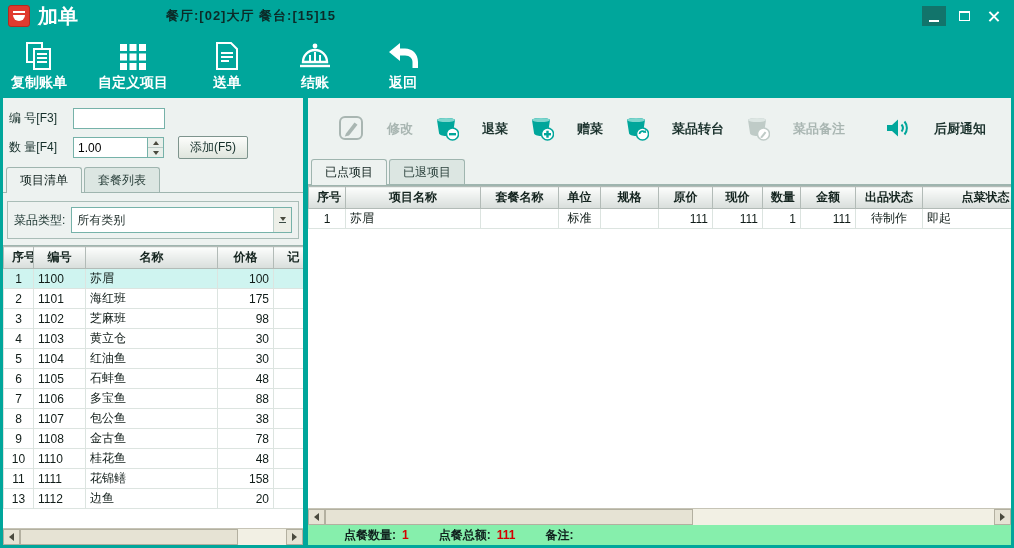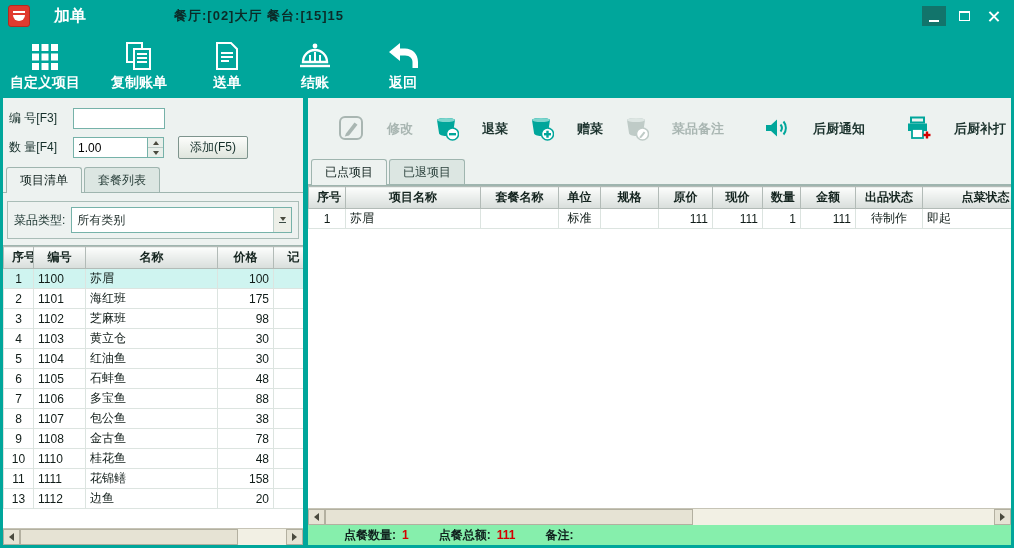--- a/index.html
+++ b/index.html
@@ -4,21 +4,21 @@
 <title>加单</title>
 <style>
   *{box-sizing:border-box;margin:0;padding:0}
   html,body{width:1014px;height:548px}
   body{font-family:"Liberation Sans","DejaVu Sans",sans-serif;font-size:12px;color:#1c2b28;overflow:hidden}
   .window{width:1014px;height:548px;background:#00A69B;display:flex;flex-direction:column}
 
   
   .titlebar{height:32px;flex:0 0 32px;display:flex;align-items:center;padding:0 8px;gap:8px}
   .app-icon{width:22px;height:22px;background:#E03A2F;border-radius:3px;display:flex;align-items:center;justify-content:center;border:1px solid #B52A20}
-  .title{color:#fff;font-weight:bold;font-size:16px;margin-left:16px}
+  .title{color:#fff;font-weight:bold;font-size:20px;margin-left:0}
   .subtitle{color:#0B2B28;font-weight:bold;font-size:13px;margin-left:80px;letter-spacing:1px}
   .win-controls{margin-left:auto;display:flex;gap:6px;align-items:center}
   .win-btn{width:24px;height:20px;display:flex;align-items:center;justify-content:center}
   .win-btn.min{background:#12746B}
   .min-glyph{width:10px;height:2px;background:#fff;margin-top:9px}
   .max-glyph{width:11px;height:10px;border:1px solid #fff;border-top:2px solid #fff}
   .x-glyph{position:relative;width:13px;height:13px}
   .x-glyph::before,.x-glyph::after{content:"";position:absolute;left:5.5px;top:0;width:2px;height:13px;background:#fff}
   .x-glyph::before{transform:rotate(45deg)}
   .x-glyph::after{transform:rotate(-45deg)}
@@ -114,48 +114,48 @@
       <div class="win-btn">
           <div class="max-glyph"></div>
         </div>
       <div class="win-btn">
           <div class="x-glyph"></div>
         </div>
     </div>
   </div>
 
   <div class="toolbar">
+    <div class="tb-btn">
+      <span class="tb-ico">
+        <svg width="30" height="30" viewBox="0 0 30 30">
+          <rect x="3" y="2" width="15" height="19" fill="none" stroke="#fff" stroke-width="2"></rect>
+          <rect x="10" y="8" width="16" height="20" fill="#00A69B" stroke="#fff" stroke-width="2"></rect>
+          <path d="M13 13h10M13 17h10M13 21h10" stroke="#fff" stroke-width="2"></path>
+        </svg>
+      </span>
+      <span>复制账单</span>
+    </div>
     <div class="tb-btn">
       <span class="tb-ico">
         <svg width="28" height="28" viewBox="0 0 28 28" fill="#fff">
           <rect x="1" y="1" width="7" height="7"></rect>
             <rect x="10.5" y="1" width="7" height="7"></rect>
             <rect x="20" y="1" width="7" height="7"></rect>
           <rect x="1" y="10.5" width="7" height="7"></rect>
             <rect x="10.5" y="10.5" width="7" height="7"></rect>
             <rect x="20" y="10.5" width="7" height="7"></rect>
           <rect x="1" y="20" width="7" height="7"></rect>
             <rect x="10.5" y="20" width="7" height="7"></rect>
             <rect x="20" y="20" width="7" height="7"></rect>
         </svg>
       </span>
       <span>自定义项目</span>
     </div>
     <div class="tb-btn">
       <span class="tb-ico">
-        <svg width="30" height="30" viewBox="0 0 30 30">
-          <rect x="3" y="2" width="15" height="19" fill="none" stroke="#fff" stroke-width="2"></rect>
-          <rect x="10" y="8" width="16" height="20" fill="#00A69B" stroke="#fff" stroke-width="2"></rect>
-          <path d="M13 13h10M13 17h10M13 21h10" stroke="#fff" stroke-width="2"></path>
-        </svg>
-      </span>
-      <span>复制账单</span>
-    </div>
-    <div class="tb-btn">
-      <span class="tb-ico">
         <svg width="26" height="30" viewBox="0 0 26 30">
           <path d="M3 2 h14 l6 6 v20 h-20 z" fill="none" stroke="#fff" stroke-width="2"></path>
           <path d="M7 12h12M7 16h12M7 20h8" stroke="#fff" stroke-width="2"></path>
         </svg>
       </span>
       <span>送单</span>
     </div>
     <div class="tb-btn">
       <span class="tb-ico">
         <svg width="34" height="30" viewBox="0 0 34 30">
@@ -365,20 +365,32 @@
           <span>
             <svg width="26" height="26" viewBox="0 0 26 26">
               <path d="M4 5 C4 3.9 8 3 13 3 C18 3 22 3.9 22 5 L20 18 C20 19.8 16.5 21 13 21 C9.5 21 6 19.8 6 18 Z" fill="#00A69B"></path>
               <ellipse cx="13" cy="5" rx="9" ry="2" fill="#7FD6CE"></ellipse>
               <circle cx="19.5" cy="19" r="6" fill="#fff" stroke="#00A69B" stroke-width="1.5"></circle>
               <rect x="16" y="18" width="7" height="2.4" fill="#00A69B"></rect>
               <rect x="18.3" y="15.7" width="2.4" height="7" fill="#00A69B"></rect>
             </svg>
           </span>
           <span>赠菜</span>
+        </div>
+        <div class="action">
+          <span>
+            <svg width="26" height="26" viewBox="0 0 26 26">
+              <path d="M4 5 C4 3.9 8 3 13 3 C18 3 22 3.9 22 5 L20 18 C20 19.8 16.5 21 13 21 C9.5 21 6 19.8 6 18 Z" fill="#00A69B"></path>
+              <ellipse cx="13" cy="5" rx="9" ry="2" fill="#7FD6CE"></ellipse>
+              <circle cx="19.5" cy="19" r="6" fill="#fff" stroke="#00A69B" stroke-width="1.5"></circle>
+              <path d="M16.5 19 a3 3 0 0 1 5 -2" fill="none" stroke="#00A69B" stroke-width="1.8"></path>
+              <path d="M22.6 14.8 l0.6 3.2 -3.2 -0.6 z" fill="#00A69B"></path>
+            </svg>
+          </span>
+          <span>菜品转台</span>
         </div>
         <div class="action disabled">
           <span>
             <svg width="26" height="26" viewBox="0 0 26 26">
               <path d="M4 5 C4 3.9 8 3 13 3 C18 3 22 3.9 22 5 L20 18 C20 19.8 16.5 21 13 21 C9.5 21 6 19.8 6 18 Z" fill="#BFCBC7"></path>
               <ellipse cx="13" cy="5" rx="9" ry="2" fill="#DDE6E3"></ellipse>
               <circle cx="19.5" cy="19" r="6" fill="#fff" stroke="#BFCBC7" stroke-width="1.5"></circle>
               <path d="M16.8 21.5 l4 -5 1.6 1.3 -4 5 -1.9 0.4 z" fill="#BFCBC7"></path>
             </svg>
           </span>

